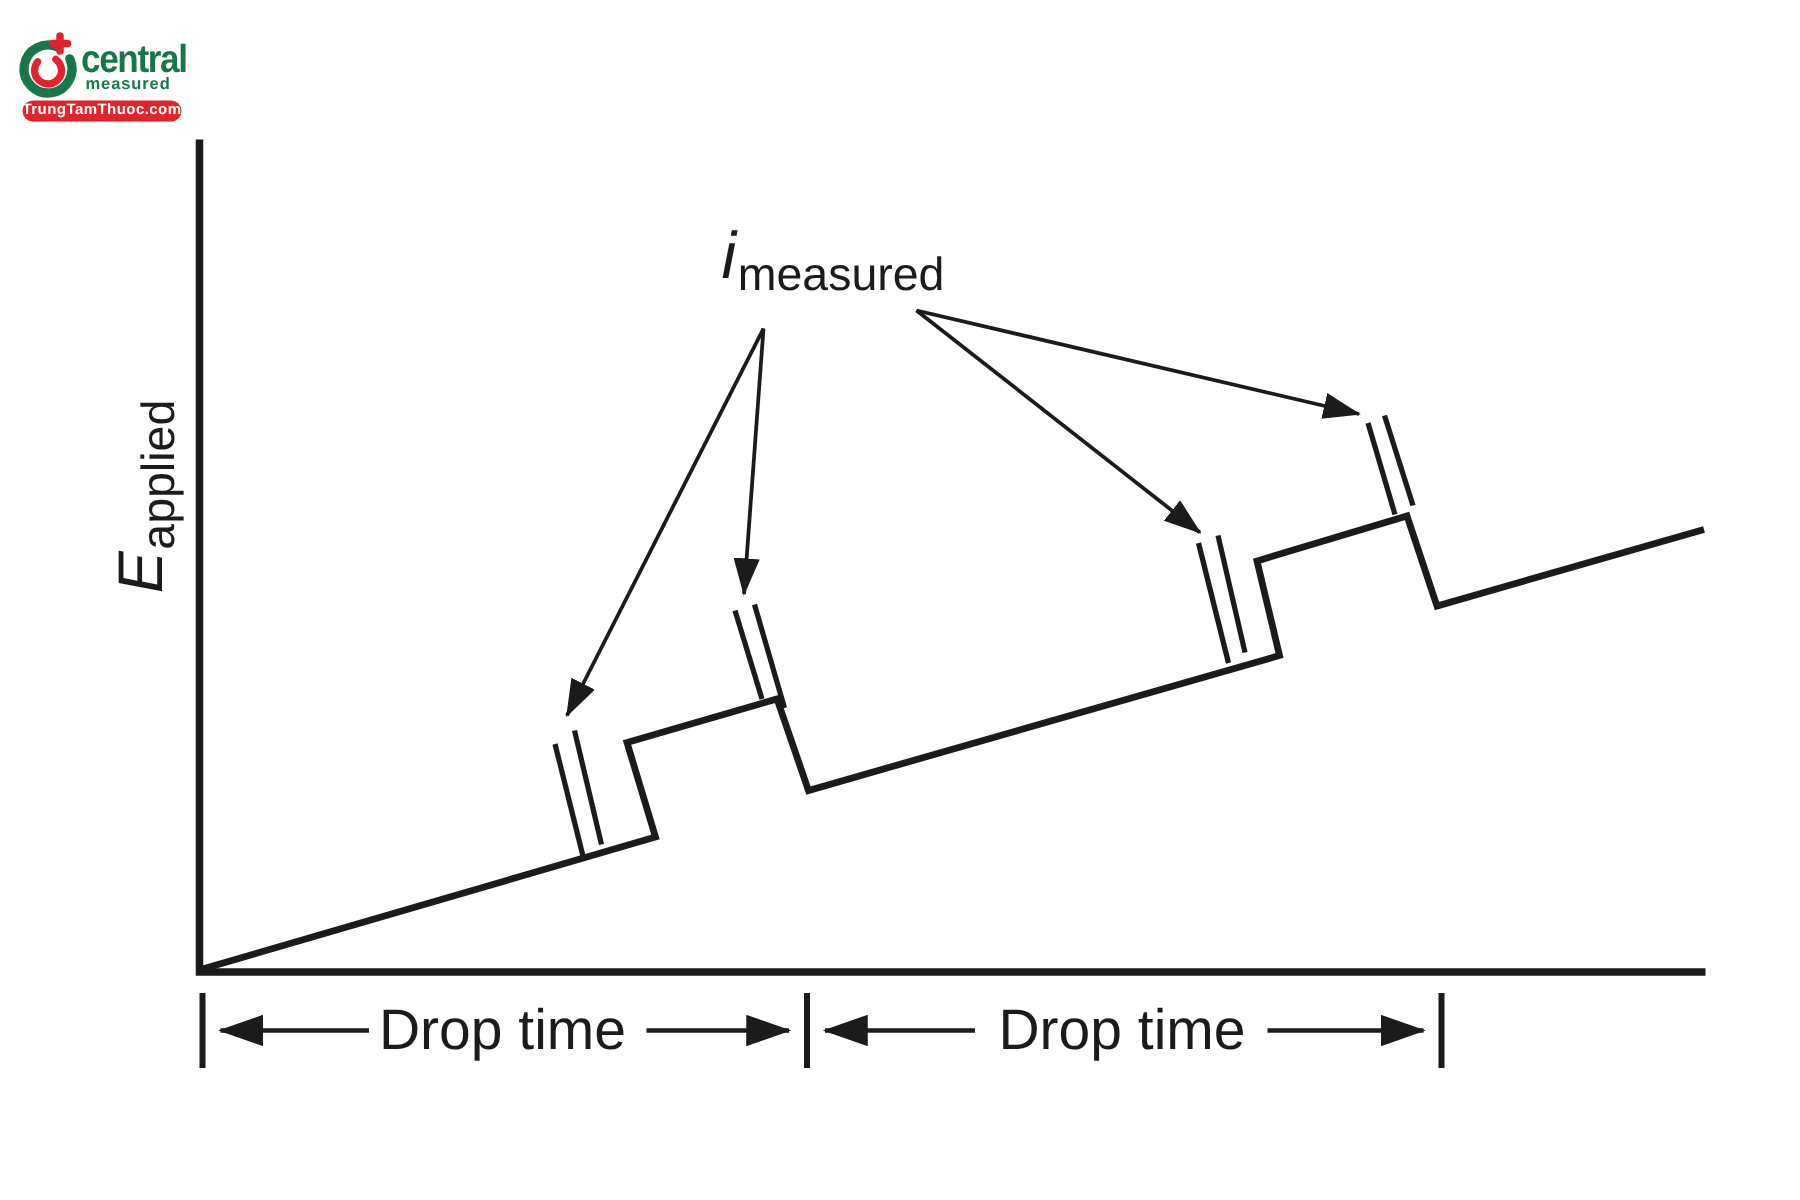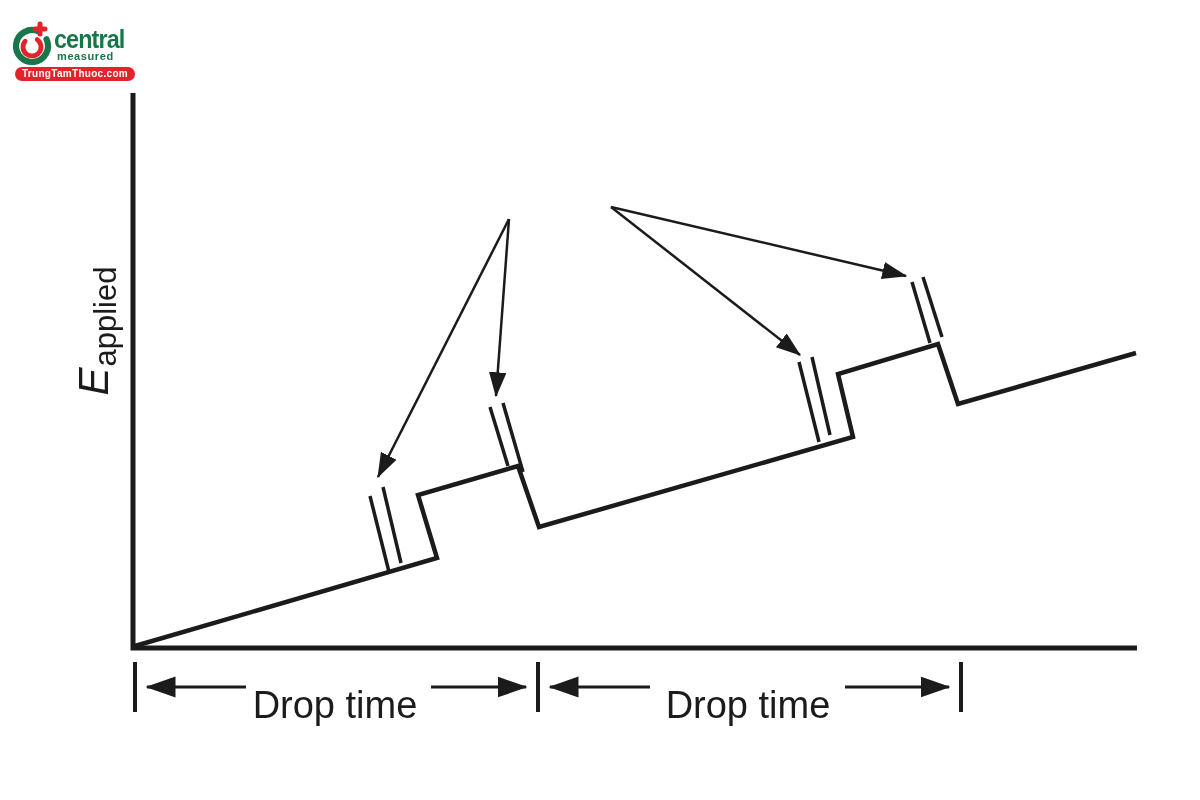--- a/index.html
+++ b/index.html
@@ -9,32 +9,32 @@
 
   
   .ink-text{color:#1b1b1b;}
   .current-label{position:absolute;left:481px;top:149px;white-space:nowrap;line-height:1;}
   .current-label .sym{font-style:italic;font-size:44px;}
   .current-label .sub{font-size:31px;position:relative;top:8px;margin-left:1px;}
   .y-axis-label{position:absolute;left:94px;top:331px;transform:translate(-50%,-50%) rotate(-90deg);
                 white-space:nowrap;line-height:1;}
   .y-axis-label .sym{font-style:italic;font-size:42px;}
   .y-axis-label .sub{font-size:31px;position:relative;top:8px;margin-left:1px;}
-  .droptime{position:absolute;top:705px;transform:translate(-50%,-50%);font-size:38px;
+  .droptime{position:absolute;top:687px;transform:translate(-50%,-50%);font-size:38px;
             white-space:nowrap;line-height:1;}
   #droptime-1{left:335px;}
   #droptime-2{left:748px;}
 
   
   .logo-mark{position:absolute;left:8px;top:16px;}
   .logo-brand{position:absolute;left:54px;top:26px;font-size:26px;font-weight:bold;
               letter-spacing:-1px;line-height:1;transform:scaleX(.9);transform-origin:left top;}
   .logo-brand-sub{position:absolute;left:57px;top:51px;font-size:11px;font-weight:600;
                   letter-spacing:.6px;line-height:1;}
-  .logo-banner{position:absolute;left:15px;top:67px;width:120px;height:14px;border-radius:7px;
+  .logo-banner{position:absolute;left:15px;top:67px;width:106px;height:14px;border-radius:7px;
                display:flex;align-items:center;justify-content:center;
                color:#ffffff;font-size:10px;font-weight:bold;letter-spacing:.3px;line-height:1;}
 </style>
 </head>
 <body>
 
 <div class="stage">
 
   <svg id="diagram-svg" width="1200" height="800" viewBox="0 0 1200 800">
     <defs>
@@ -60,20 +60,23 @@
         <line stroke="#1b1b1b" x1="135" y1="662" x2="135" y2="712" stroke-width="4"></line>
         <line stroke="#1b1b1b" x1="538" y1="662" x2="538" y2="712" stroke-width="4"></line>
         <line stroke="#1b1b1b" x1="961" y1="662" x2="961" y2="712" stroke-width="4"></line>
         <line stroke="#1b1b1b" x1="246" y1="687" x2="147" y2="687" stroke-width="3" marker-end="url(#ah)"></line>
         <line stroke="#1b1b1b" x1="431" y1="687" x2="526" y2="687" stroke-width="3" marker-end="url(#ah)"></line>
         <line stroke="#1b1b1b" x1="650" y1="687" x2="550" y2="687" stroke-width="3" marker-end="url(#ah)"></line>
         <line stroke="#1b1b1b" x1="845" y1="687" x2="949" y2="687" stroke-width="3" marker-end="url(#ah)"></line>
       </g>
   </svg>
 
+  <div class="current-label ink-text">
+    <span class="sym">i</span><span class="sub">measured</span>
+  </div>
 
   <div class="y-axis-label ink-text">
     <span class="sym">E</span><span class="sub">applied</span>
   </div>
 
   <div id="droptime-1" class="droptime ink-text">Drop time</div>
   <div id="droptime-2" class="droptime ink-text">Drop time</div>
 
   <div>
     <svg class="logo-mark" width="52" height="56" viewBox="0 0 52 56">

